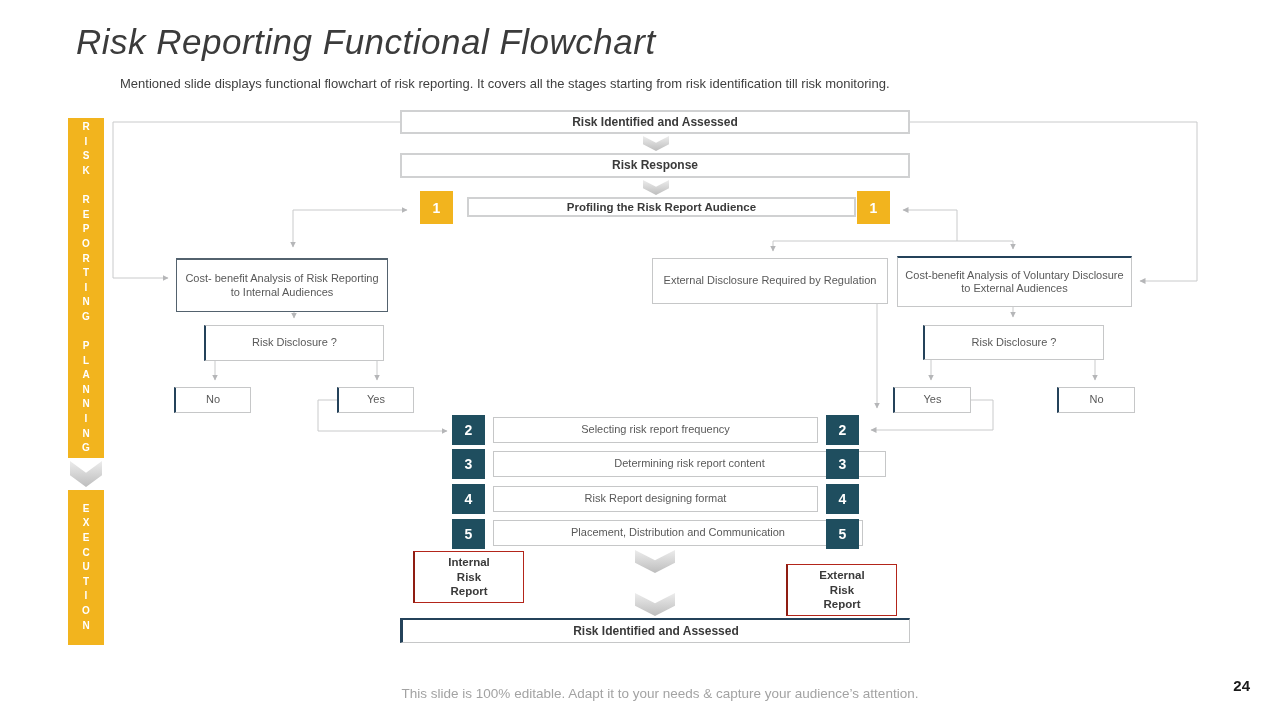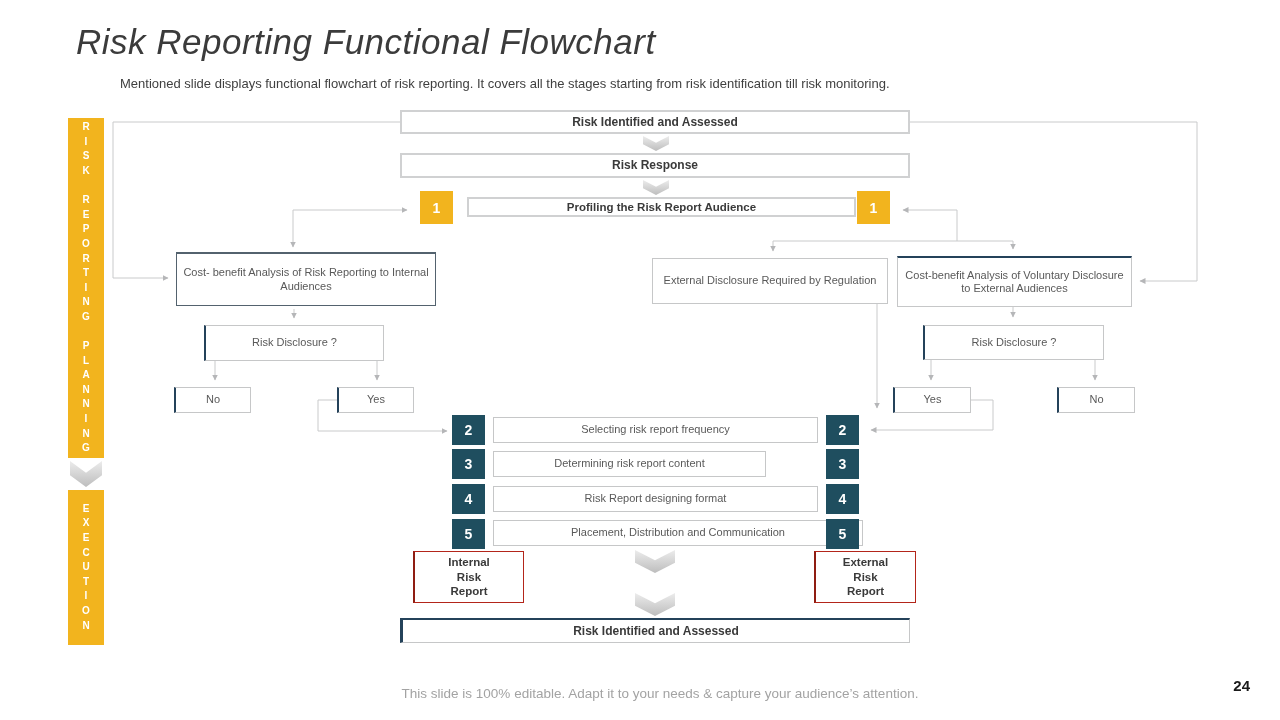--- a/index.html
+++ b/index.html
@@ -124,51 +124,51 @@
 
   <div class="fbox bold gray2" style="left:400px; top:110px; width:510px; height:24px;">Risk Identified and Assessed</div>
   <div class="chev" style="left:643px; top:136px; width:26px; height:15px;"></div>
   <div class="fbox bold gray2" style="left:400px; top:153px; width:510px; height:25px;">Risk Response</div>
   <div class="chev" style="left:643px; top:180px; width:26px; height:15px;"></div>
 
   <div class="badge badge-yellow" style="left:420px; top:191px;">1</div>
   <div class="fbox bold gray2" style="left:460px; top:197px; width:389px; height:20px; font-size:11.5px;margin-left:7px;">Profiling the Risk Report Audience</div>
   <div class="badge badge-yellow" style="left:857px; top:191px;">1</div>
 
-  <div class="fbox navtop" style="left:176px; top:252px; width:260px; height:54px; border-color:#53626e;">Cost- benefit Analysis of Risk Reporting to Internal Audiences</div>
+  <div class="fbox navtop" style="left:176px; top:258px; width:212px; height:54px; border-color:#53626e;">Cost- benefit Analysis of Risk Reporting to Internal Audiences</div>
   <div class="fbox navleft" style="left:204px; top:325px; width:180px; height:36px;">Risk Disclosure ?</div>
   <div class="fbox navleft" style="left:174px; top:387px; width:77px; height:26px;">No</div>
   <div class="fbox navleft" style="left:337px; top:387px; width:77px; height:26px;">Yes</div>
 
   <div class="fbox" style="left:652px; top:258px; width:236px; height:46px;">External Disclosure Required by Regulation</div>
   <div class="fbox navtop" style="left:897px; top:256px; width:235px; height:51px;">Cost-benefit Analysis of Voluntary Disclosure to External Audiences</div>
   <div class="fbox navleft" style="left:923px; top:325px; width:181px; height:35px;">Risk Disclosure ?</div>
   <div class="fbox navleft" style="left:893px; top:387px; width:78px; height:26px;">Yes</div>
   <div class="fbox navleft" style="left:1057px; top:387px; width:78px; height:26px;">No</div>
 
   <div class="badge badge-navy" style="left:452px; top:415px;">2</div>
   <div class="fbox" style="left:493px; top:417px; width:325px; height:26px;">Selecting risk report frequency</div>
   <div class="badge badge-navy" style="left:826px; top:415px;">2</div>
 
   <div class="badge badge-navy" style="left:452px; top:449px;">3</div>
-  <div class="fbox" style="left:493px; top:451px; width:273px; height:26px;">Determining risk report content</div>
+  <div class="fbox" style="left:493px; top:451px; width:393px; height:26px;">Determining risk report content</div>
   <div class="badge badge-navy" style="left:826px; top:449px;">3</div>
 
   <div class="badge badge-navy" style="left:452px; top:484px;">4</div>
   <div class="fbox" style="left:493px; top:486px; width:325px; height:26px;">Risk Report designing format</div>
   <div class="badge badge-navy" style="left:826px; top:484px;">4</div>
 
   <div class="badge badge-navy" style="left:452px; top:519px;">5</div>
   <div class="fbox" style="left:493px; top:520px; width:370px; height:26px;">Placement, Distribution and Communication</div>
   <div class="badge badge-navy" style="left:826px; top:519px;">5</div>
 
   <div class="fbox report" style="left:413px; top:551px; width:111px; height:52px;">Internal
 Risk
 Report</div>
-  <div class="fbox report" style="left:786px; top:551px; width:102px; height:52px;margin-left:28px;">External
+  <div class="fbox report" style="left:786px; top:564px; width:111px; height:52px;">External
 Risk
 Report</div>
 
   <div class="chev" style="left:635px; top:550px; width:40px; height:23px;"></div>
   <div class="chev" style="left:635px; top:593px; width:40px; height:23px;"></div>
 
   <div class="fbox bold" style="left:400px; top:618px; width:510px; height:25px; border-top:2px solid #24425A; border-left:3px solid #24425A;">Risk Identified and Assessed</div>
 
   <div class="footer">This slide is 100% editable. Adapt it to your needs &amp; capture your audience’s attention.</div>
   <div class="pagenum">24</div>

